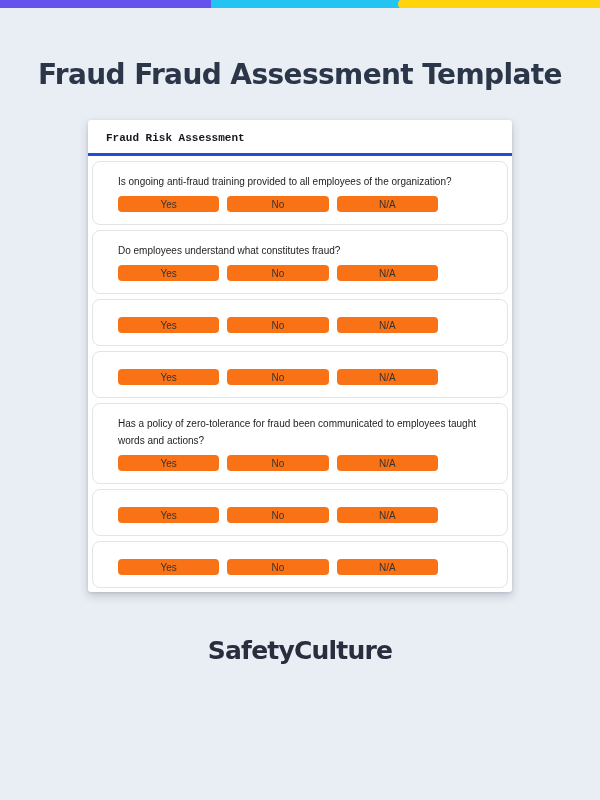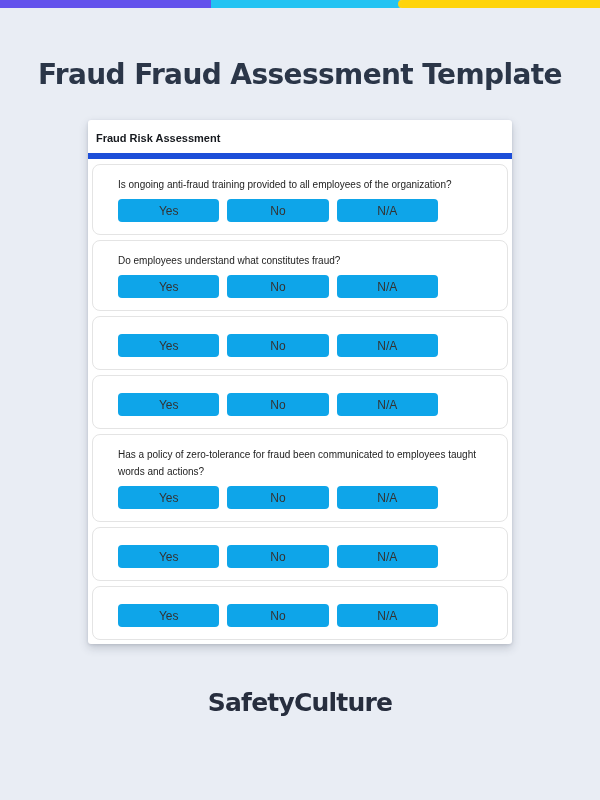--- a/index.html
+++ b/index.html
@@ -29,26 +29,26 @@
 
   
   .card {
     width:424px;
     margin:29px auto 0;
     background:#FFFFFF;
     border-radius:3px;
     box-shadow:0 4px 10px rgba(40,50,70,0.20), 0 1px 3px rgba(40,50,70,0.12);
   }
   .card-header {
-    padding:12px 8px 9px;
-    font-family:Liberation Sans, sans-serif;
+    padding:12px 18px 9px;
+    font-family:Liberation Mono, monospace;
     font-weight:700;
     font-size:11px;
     color:#15181D;
-    border-bottom:6px solid #1d4ed8;
+    border-bottom:3px solid #1d4ed8;
   }
   .card-body { padding:5px 4px 4px; }
 
   
   .q-block {
     border:1px solid #E4E4E4;
     border-radius:8px;
     padding:11px 25px 12px;
     margin-bottom:5px;
     background:#FFFFFF;
@@ -61,26 +61,26 @@
     max-width:358px;
   }
   .q-options {
     display:flex;
     gap:8px;
     width:320px;
     margin-top:6px;
   }
   .opt-btn {
     flex:1;
-    height:23px;
-    background:#0ea5e9;
+    height:16px;
+    background:#f97316;
     border:none;
     border-radius:4px;
     font-family:"Liberation Sans", sans-serif;
-    font-size:12px;
+    font-size:10px;
     color:#333333;
     cursor:pointer;
   }
 
   
   .footer { margin-top:44px; text-align:center; }
   .logo {
     position:relative;
     display:inline-block;
     font-family:"DejaVu Sans", sans-serif;

